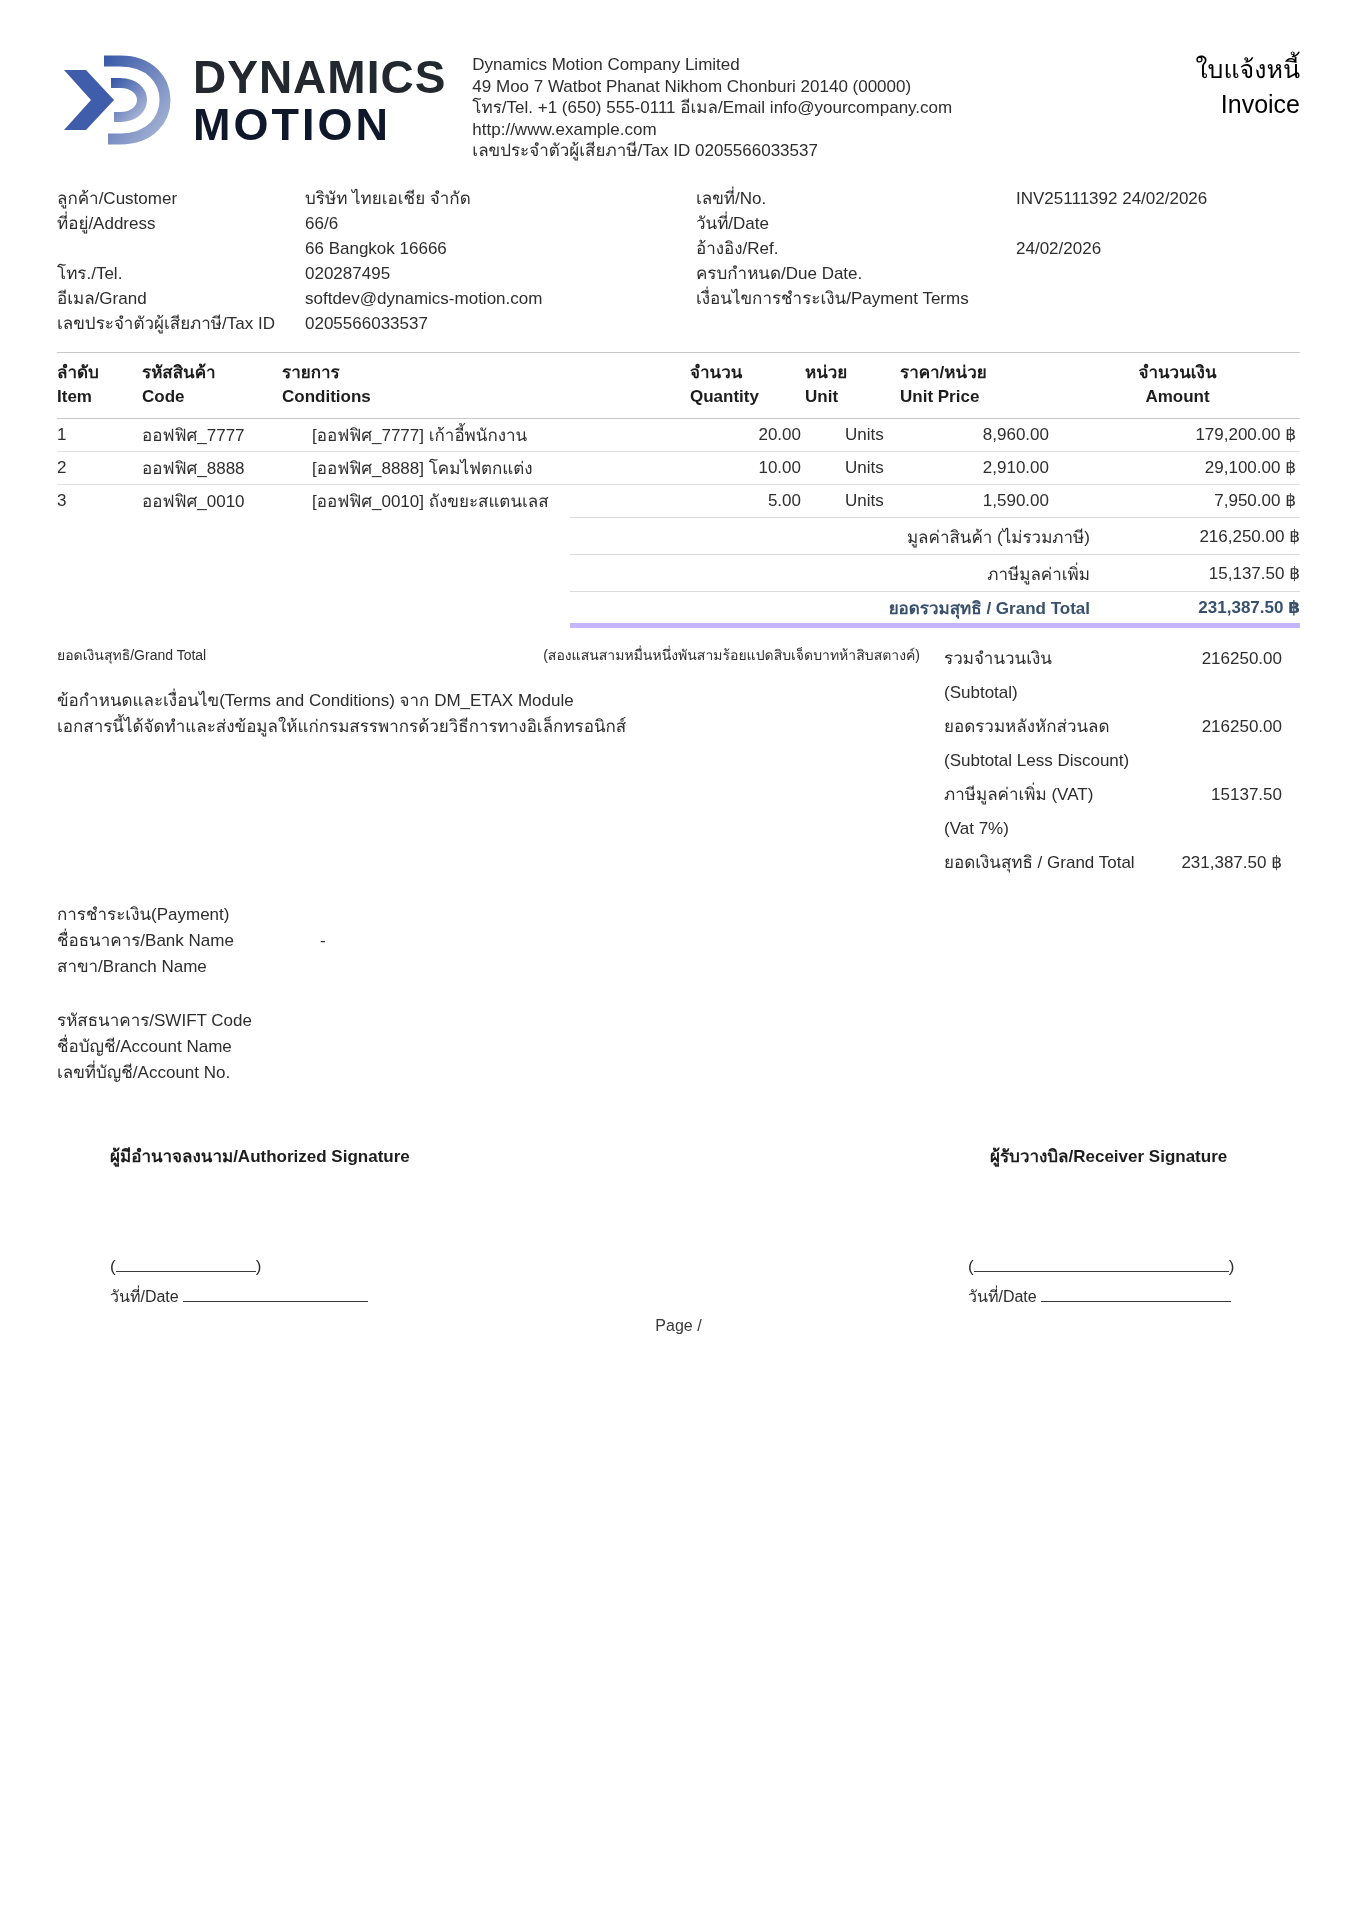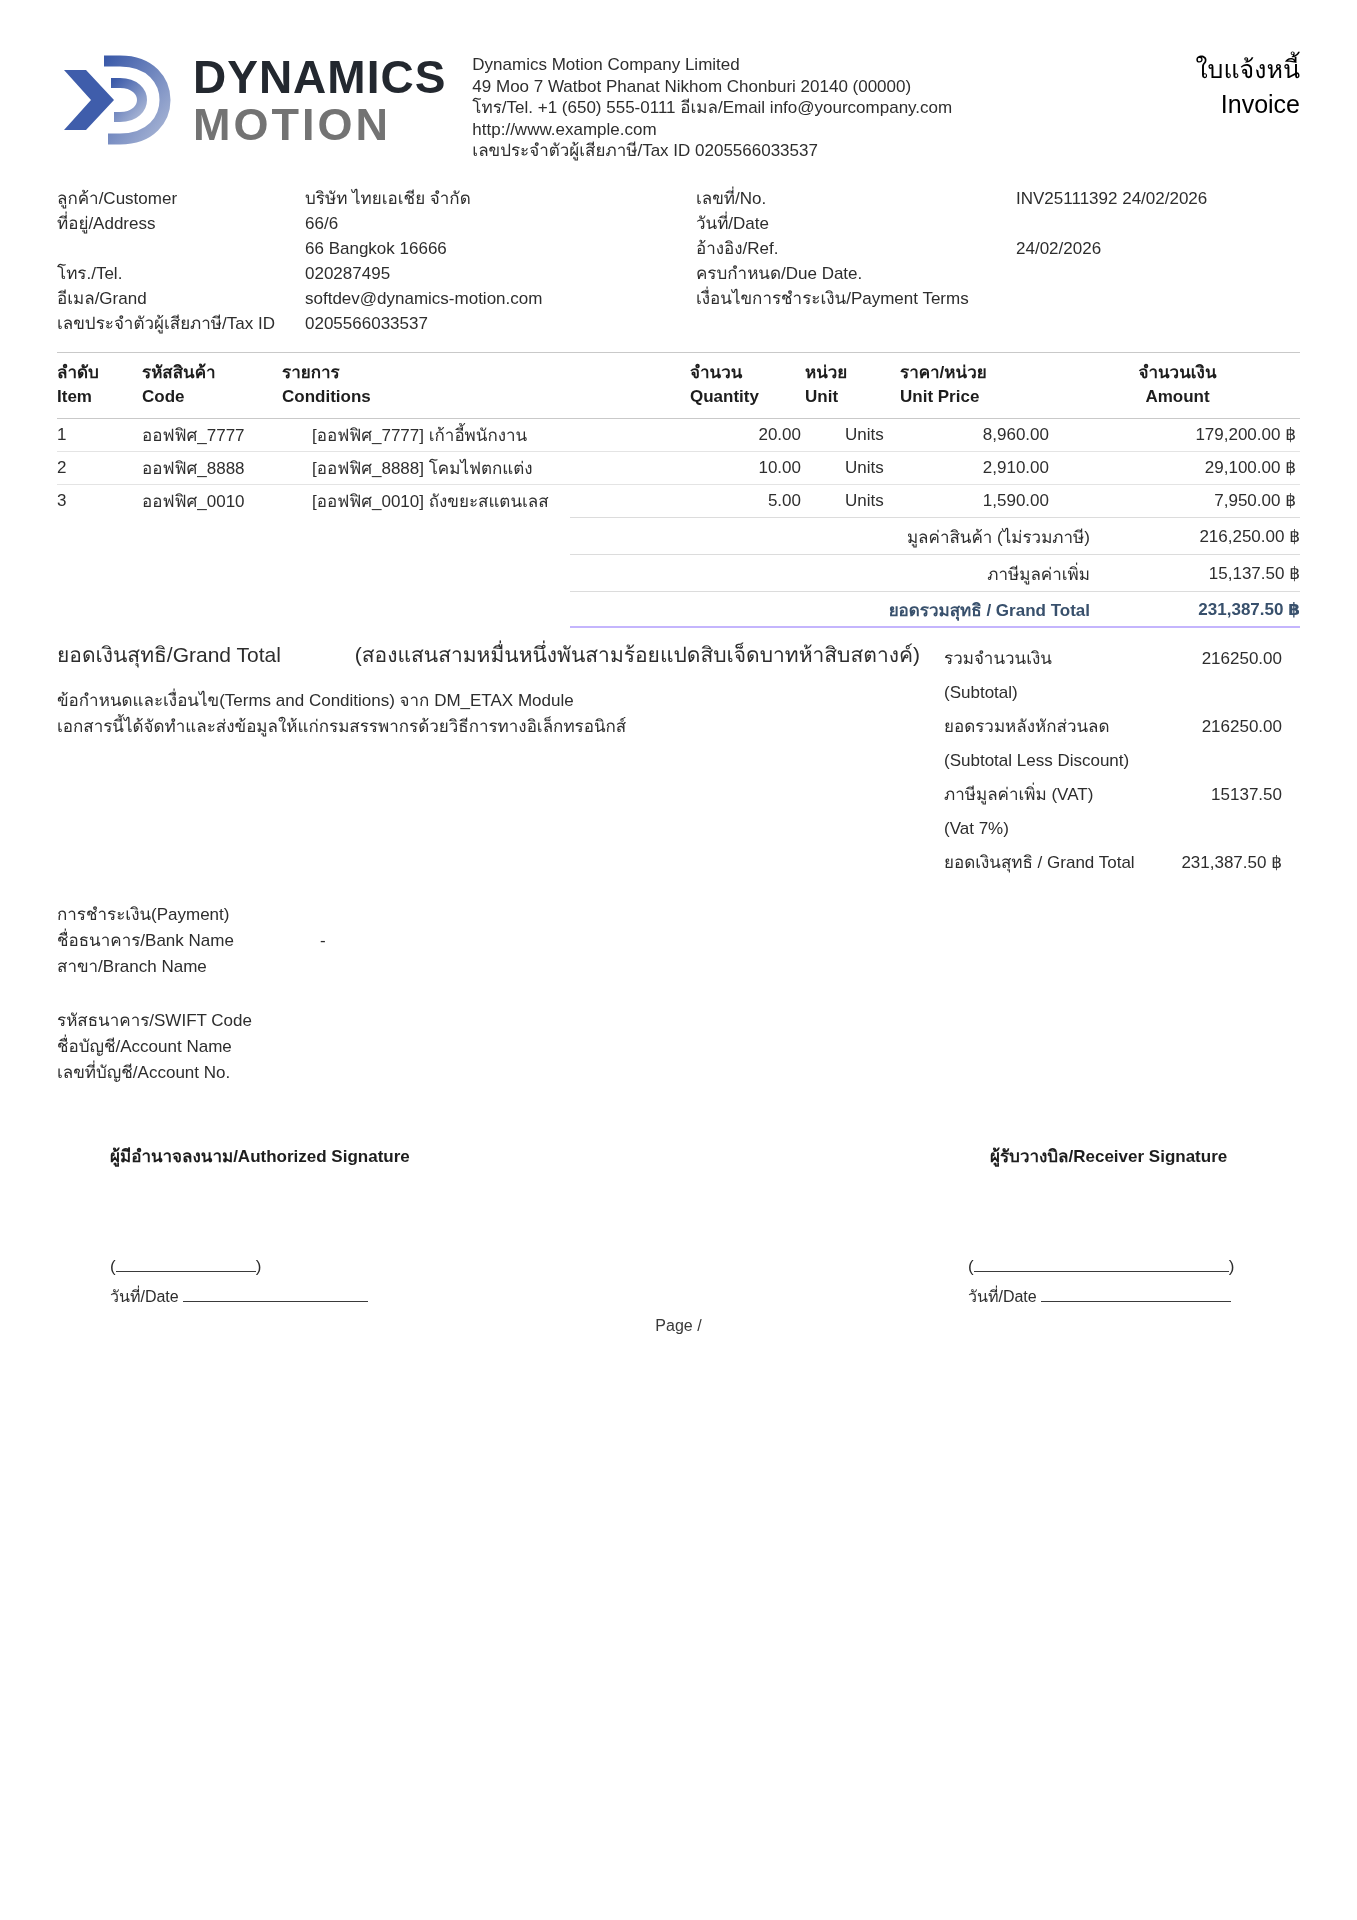--- a/index.html
+++ b/index.html
@@ -10,21 +10,21 @@
     color:#2d2d2d; overflow:hidden;
   }
   .content { padding:48px 57px 0 57px; }
 
   
   .header { display:flex; align-items:flex-start; }
   .logo-block { display:flex; align-items:center; }
   .logo-mark { width:122px; height:104px; flex:0 0 auto; }
   .logo-text { margin-left:14px; line-height:1; }
   .logo-line1 { font-size:46px; font-weight:800; letter-spacing:1px; color:#23282f; }
-  .logo-line2 { font-size:45px; font-weight:800; letter-spacing:3px; color:#737373; margin-top:2px; }
+  .logo-line2 { font-size:45px; font-weight:800; letter-spacing:3px; color:#0f172a; margin-top:2px; }
   .company-info { margin-left:26px; margin-top:6px; font-size:17px; line-height:21.5px; color:#2e2e2e; }
   .invoice-title { margin-left:auto; text-align:right; color:#000000; font-size:25px; line-height:35px; margin-top:4px; }
 
   
   .meta { margin-top:24px; font-size:17px; }
   .meta-row { display:flex; line-height:25px; }
   .m-l1 { width:248px; }
   .m-v1 { width:385px; }
   .m-l2 { width:320px;margin-left:6px; }
   .m-v2 { flex:1; }
@@ -47,29 +47,29 @@
   td.qty  { padding-right:4px; }
   td.price{ padding-right:6px; }
   td.amt  { padding-right:4px; }
   th.amt-h{ text-align:center; padding-right:14px; }
   table.items tbody td { height:33px; color:#2e2e2e; }
   table.items tbody tr.rb td { border-bottom:1px solid #e4e4e4; }
 
   
   .totals { width:730px; margin-left:auto; font-size:17px; }
   .totals-row { display:flex; align-items:center; height:37px; border-top:1px solid #dcdcdc; }
-  .totals-row:last-child { border-bottom:2px solid #c4b5fd; }
+  .totals-row:last-child { border-bottom:5px solid #c4b5fd; }
   .totals-label { flex:1; text-align:right; }
   .totals-value { width:210px; text-align:right; }
   .totals-row.grand { color:#38506c; font-weight:700; }
 
   
   .mid { display:flex; margin-top:14px; }
   .mid-left { width:863px; }
-  .words-row { display:flex; justify-content:space-between; font-size:21px; line-height:26px; }
+  .words-row { display:flex; justify-content:space-between; font-size:14px; line-height:26px; }
   .terms { margin-top:20px; font-size:17px; line-height:26px; }
   .summary { margin-left:auto; width:356px; font-size:17px; line-height:34px; }
   .sum-entry { display:flex; align-items:flex-start; }
   .sum-labels { flex:1; }
   .sum-value { text-align:right; padding-right:18px; white-space:nowrap; }
 
   
   .payment { margin-top:22px; font-size:17px; line-height:26px; }
   .pay-row { display:flex; }
   .pay-label { width:263px; }

